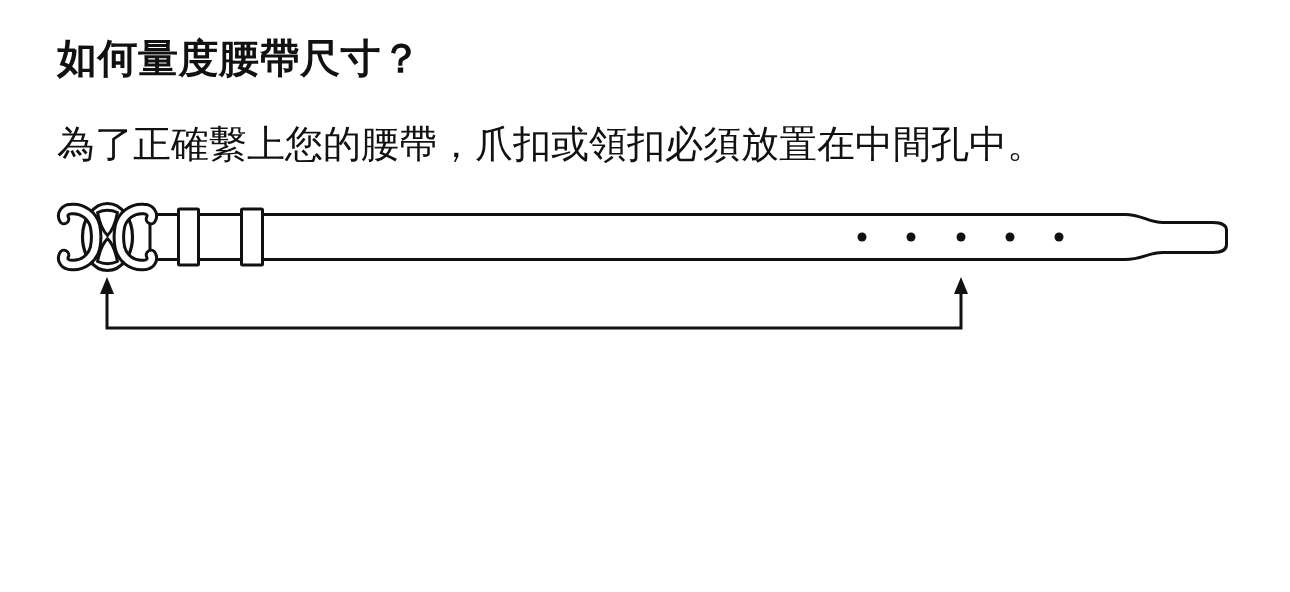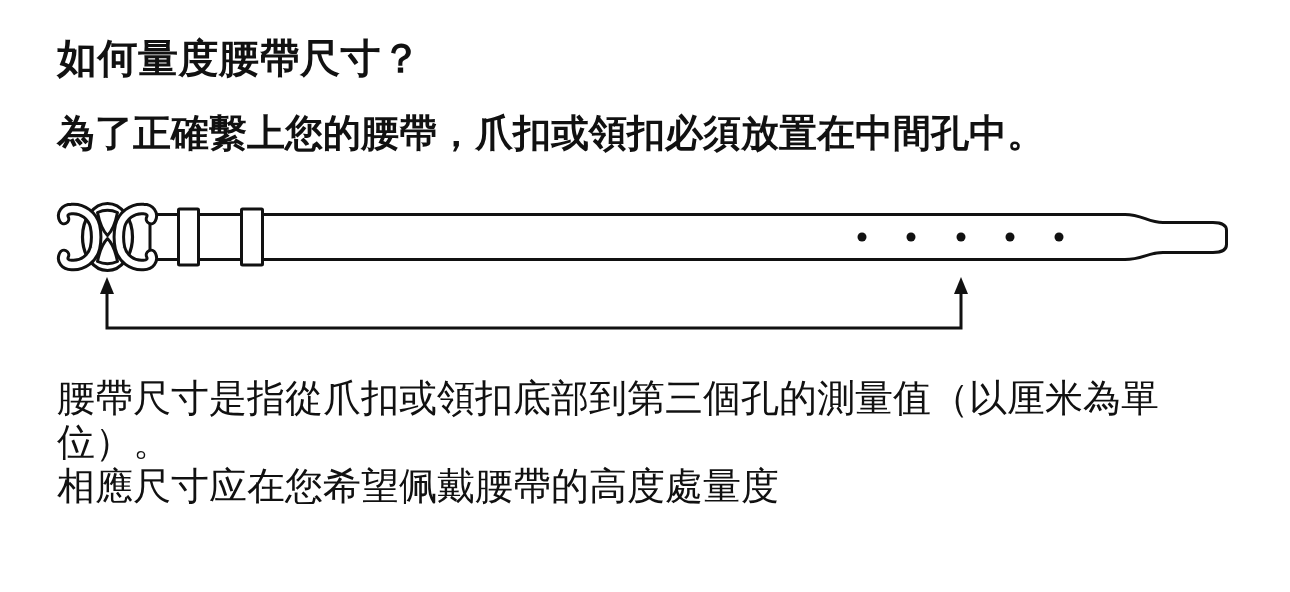--- a/index.html
+++ b/index.html
@@ -21,23 +21,23 @@
     font-size: 40px;
     font-weight: 700;
     line-height: 1.2;
     letter-spacing: 0.5px;
     white-space: nowrap;
     text-align: center;
   }
   .intro {
     position: absolute;
     left: 57px;
-    top: 111px;
+    top: 122px;
     font-size: 38px;
-    font-weight: 700;
+    font-weight: 400;
     line-height: 1.2;
     white-space: nowrap;
   }
   .diagram-svg {
     position: absolute;
     left: 0;
     top: 0;
     width: 1290px;
     height: 592px;
   }
@@ -110,19 +110,14 @@
                C 46.5 40.5 43 47 40.5 59.5 Z"></path>
     </g>
 
     <g>
       <path class="bracket" d="M 107 290 L 107 328 L 961 328 L 961 290"></path>
       <polygon class="arrowhead" points="107,277 100,294 114,294"></polygon>
       <polygon class="arrowhead" points="961,277 954,294 968,294"></polygon>
     </g>
   </svg>
 
-  <div class="desc">
-    <div class="line">腰帶尺寸是指從爪扣或領扣底部到第三個孔的測量值（以厘米為單</div>
-    <div class="line">位）。</div>
-    <div class="line">相應尺寸应在您希望佩戴腰帶的高度處量度</div>
-  </div>
 
 </div>
 
 </body></html>

